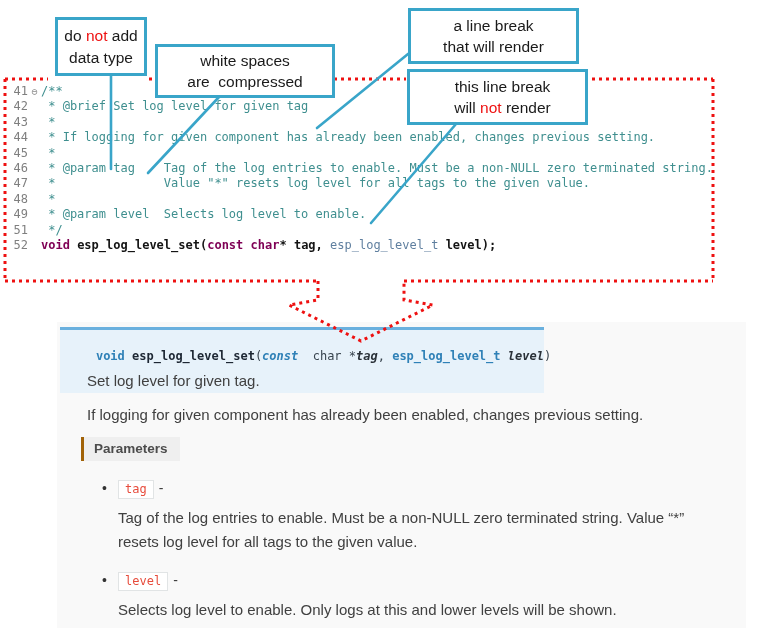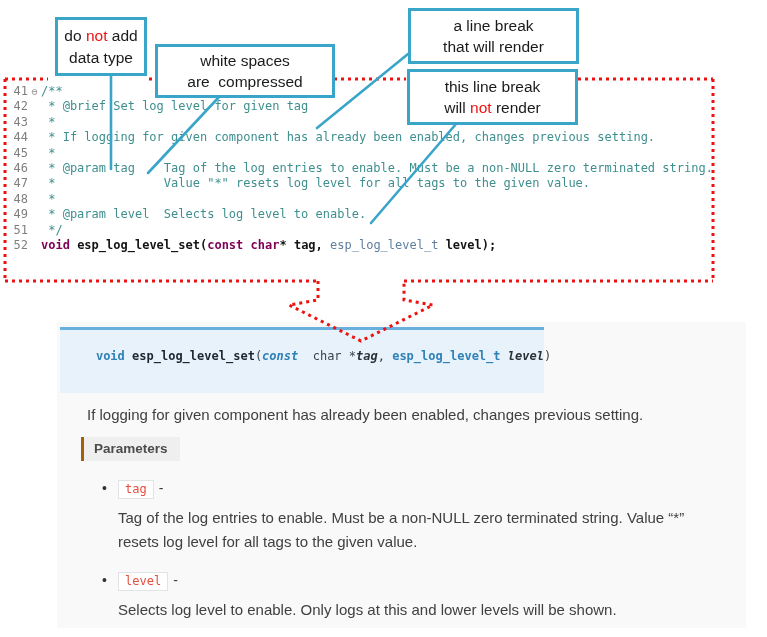--- a/index.html
+++ b/index.html
@@ -10,21 +10,21 @@
   #annot{position:absolute;left:0;top:0;width:767px;height:637px;z-index:5;pointer-events:none;}
 
   
   .callout{position:absolute;background:#ffffff;border:3px solid #39a5c9;z-index:10;
            display:flex;flex-direction:column;align-items:center;justify-content:center;
            font-size:15.5px;line-height:1.38;color:#1a1a1a;text-align:center;}
   .callout .red{color:#ee1111;}
   #co1{left:55px;top:17px;width:86px;height:53px;}
   #co2{left:155px;top:44px;width:174px;height:48px;text-align:center;}
   #co3{left:408px;top:8px;width:165px;height:50px;}
-  #co4{left:407px;top:69px;width:165px;height:50px;}
+  #co4{left:407px;top:69px;width:165px;height:50px;padding-left:10px;}
 
   
   #code{position:absolute;left:8px;top:84px;z-index:1;
         font-family:"DejaVu Sans Mono", monospace;font-size:12px;line-height:15.4px;}
   .cl{display:flex;white-space:pre;}
   .lnum{width:20px;text-align:right;color:#7f7f7f;flex:none;}
   .fold{width:13px;text-align:center;color:#8c8c8c;font-size:10px;flex:none;}
   .ctext{color:#3f8f8f;}
   .kw{color:#7f0055;font-weight:bold;}
   .cplain{color:#141414;font-weight:bold;}
@@ -113,20 +113,21 @@
   <div class="cl">
     <span class="lnum">52</span><span class="fold"></span><span class="ctext"><span class="kw">void</span><span class="cplain"> esp_log_level_set(</span><span class="kw">const</span><span class="cplain"> </span><span class="kw">char</span><span class="cplain">* tag, </span><span class="ctype">esp_log_level_t</span><span class="cplain"> level);</span></span>
   </div>
 </div>
 
 <div id="doc">
   <div id="sig">
     <span class="sg-kw">void</span><span> </span><span class="sg-name">esp_log_level_set</span><span class="sg-plain">(</span><span class="sg-kwi">const</span><span class="sg-plain">  char *</span><span class="sg-param">tag</span><span class="sg-plain">, </span><span class="sg-type">esp_log_level_t</span><span> </span><span class="sg-param">level</span><span class="sg-plain">)</span>
   </div>
 
+  <div id="brief" class="docp">Set log level for given tag.</div>
   <div id="detail" class="docp">If logging for given component has already been enabled, changes previous setting.</div>
 
   <div id="params-label">Parameters</div>
 
   <div id="p1" class="pitem">
     <span class="bullet">•</span>
     <div class="badge-row">
       <span class="badge">tag</span><span class="dash">-</span>
     </div>
     <div class="pdesc">Tag of the log entries to enable. Must be a non-NULL zero terminated string. Value “*” resets log level for all tags to the given value.</div>

